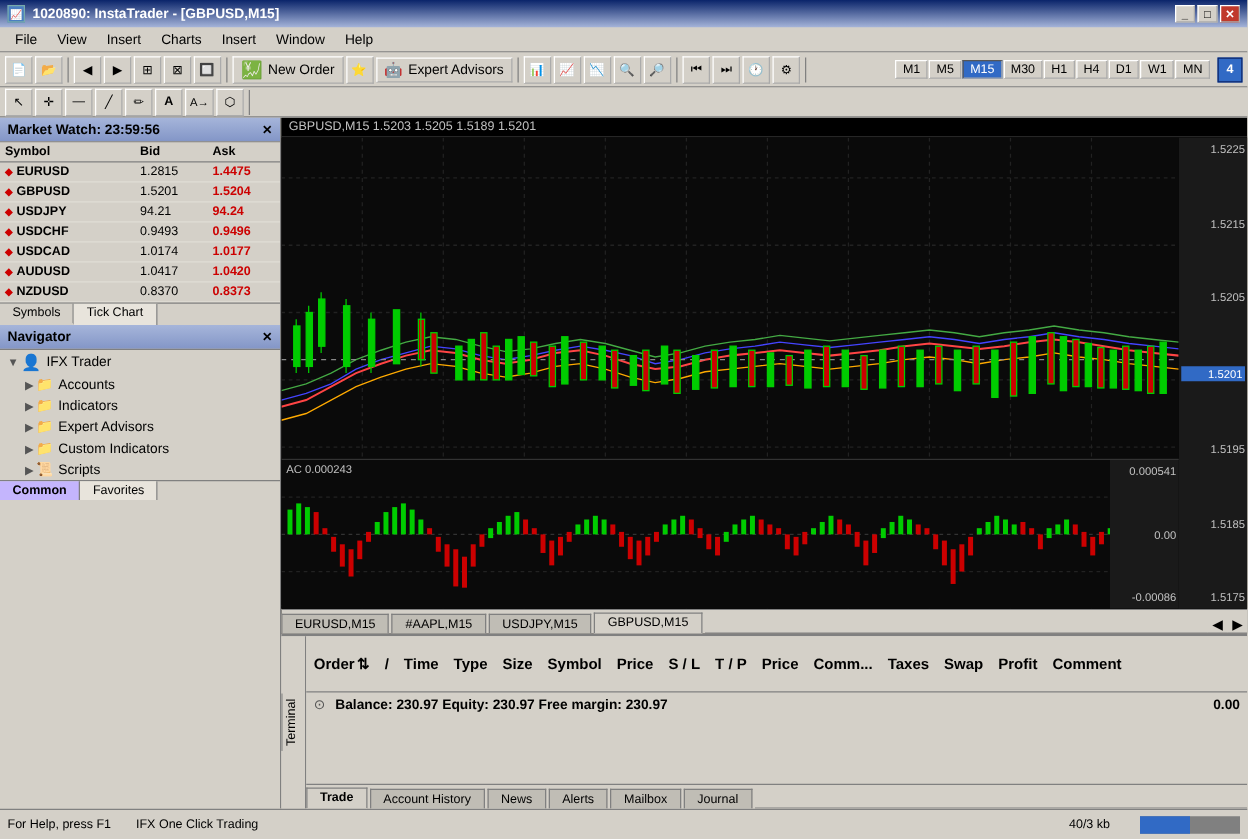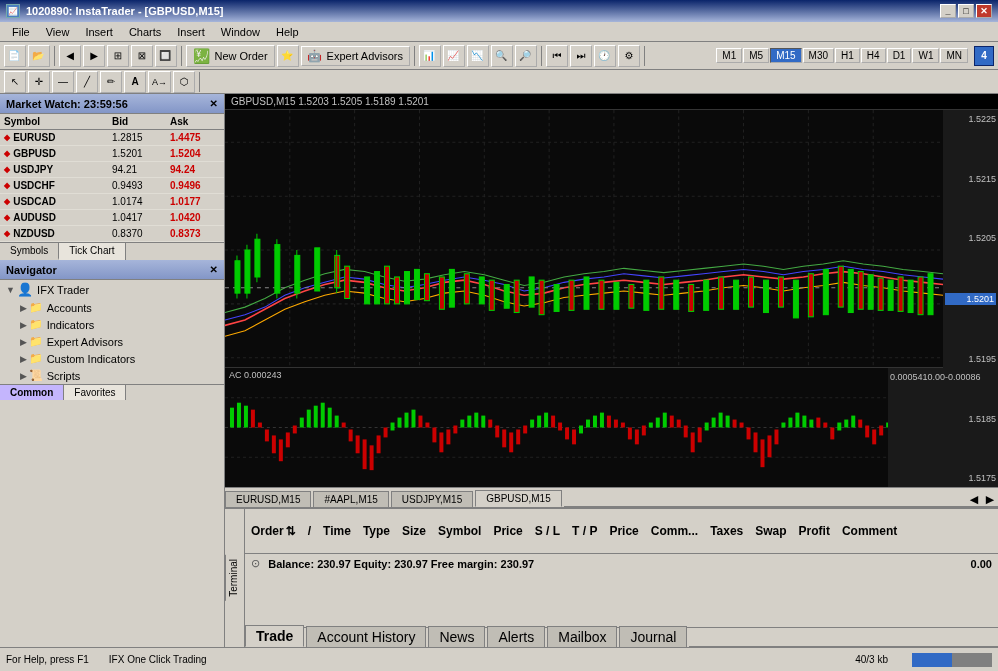--- a/index.html
+++ b/index.html
@@ -59,21 +59,21 @@
     
     .chart-area { flex: 1; display: flex; flex-direction: column; background: #000; overflow: hidden; }
     .chart-header { background: #000; color: #c0c0c0; font-size: 10px; padding: 2px 6px; border-bottom: 1px solid #333; flex-shrink: 0; }
     .chart-container { flex: 1; position: relative; background: #000; overflow: hidden; }
     
     
     .chart-tabs { display: flex; background: #d4d0c8; border-top: 1px solid #808080; height: 20px; align-items: flex-end; flex-shrink: 0; overflow: hidden; }
     .chart-tab { padding: 2px 10px; font-size: 10px; cursor: pointer; background: #c0bdb5; border: 1px solid #808080; border-bottom: none; margin-right: 2px; white-space: nowrap; }
     .chart-tab.active { background: #d4d0c8; border-bottom: 1px solid #d4d0c8; }
     .bottom-tabs { display: flex; border-top: 1px solid #808080; background: #d4d0c8; height: 20px; align-items: flex-end; }
-    .bottom-tab { padding: 2px 10px; font-size: 14px; cursor: pointer; background: #c0bdb5; border: 1px solid #808080; border-bottom: none; margin-right: 2px; text-align: center; }
+    .bottom-tab { padding: 2px 10px; font-size: 10px; cursor: pointer; background: #c0bdb5; border: 1px solid #808080; border-bottom: none; margin-right: 2px; text-align: center; }
     .bottom-tab.active { background: #d4d0c8; border-bottom: 1px solid #d4d0c8; font-weight: bold; }
     .term-col-header { display: flex; background: #d4d0c8; border-bottom: 1px solid #808080; padding: 1px 0; font-size: 10px; font-weight: bold; }
     .term-col { padding: 14px 6px; font-size: 12px; }
     .balance-row { display: flex; align-items: center; padding: 3px 6px; font-size: 11px; }
     .balance-text { font-weight: bold; }
     
     
     .status-bar { height: 24px; background: #d4d0c8; border-top: 1px solid #808080; display: flex; align-items: center; padding: 0 6px; font-size: 10px; gap: 20px; flex-shrink: 0; }
     .status-right { margin-left: auto; }
     
@@ -529,21 +529,21 @@
                 <rect x="670" y="50" width="4" height="10" fill="#00cc00"></rect>
                 <rect x="677" y="48" width="4" height="12" fill="#00cc00"></rect>
                 <rect x="684" y="52" width="4" height="8" fill="#00cc00"></rect>
                 <rect x="691" y="55" width="4" height="5" fill="#00cc00"></rect>
                 <rect x="698" y="52" width="4" height="8" fill="#cc0000"></rect>
                 <rect x="705" y="55" width="4" height="5" fill="#cc0000"></rect>
                 <rect x="712" y="58" width="4" height="10" fill="#00cc00"></rect>
               </g>
             </svg>
             
-            <div style="position:absolute; right:0; top:0; bottom:0; width:55px; background:#1a1a1a; display:flex; flex-direction:row; justify-content:space-between; padding:4px 2px;">
+            <div style="position:absolute; right:0; top:0; bottom:0; width:55px; background:#1a1a1a; display:flex; flex-direction:column; justify-content:space-between; padding:4px 2px;">
               <div style="color:#c0c0c0; font-size:9px; text-align:right;">0.000541</div>
               <div style="color:#c0c0c0; font-size:9px; text-align:right;">0.00</div>
               <div style="color:#c0c0c0; font-size:9px; text-align:right;">-0.00086</div>
             </div>
           </div>
         </div>
 
         <div class="chart-tabs">
           <div class="chart-tab">EURUSD,M15</div>
           <div class="chart-tab">#AAPL,M15</div>

